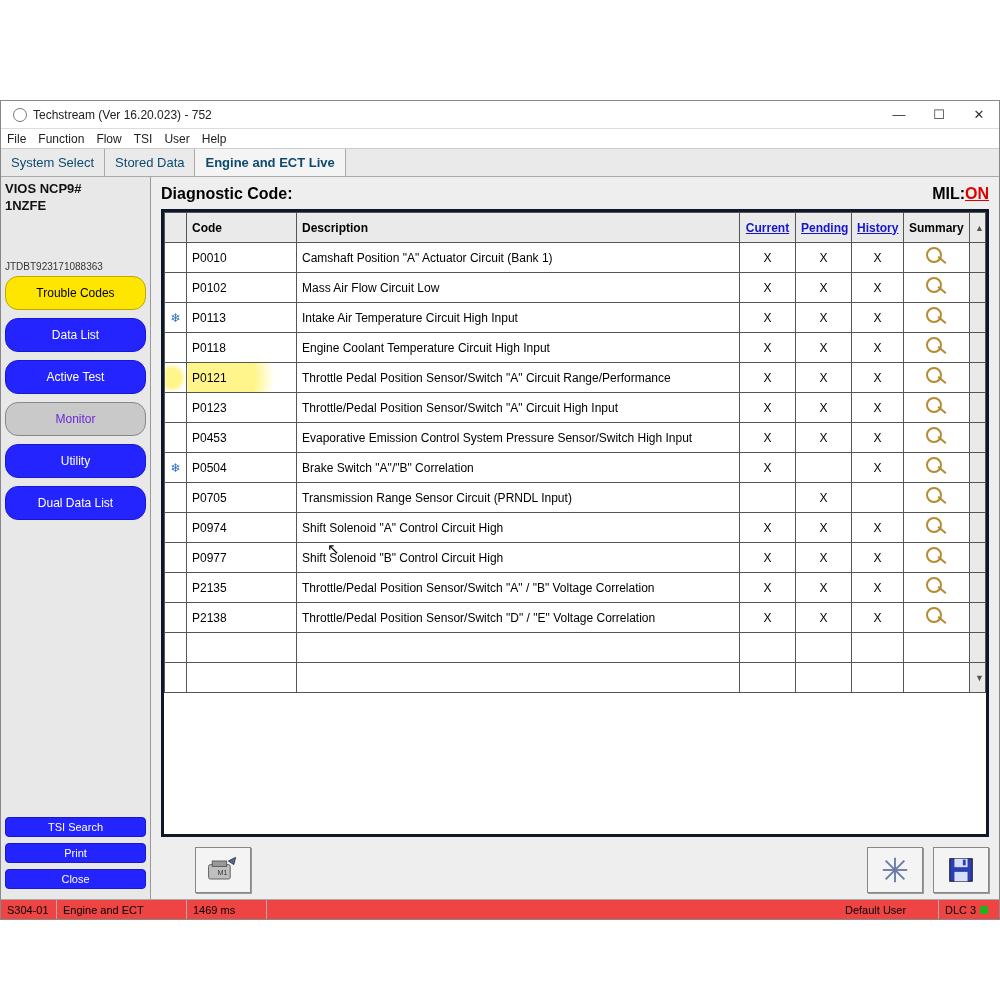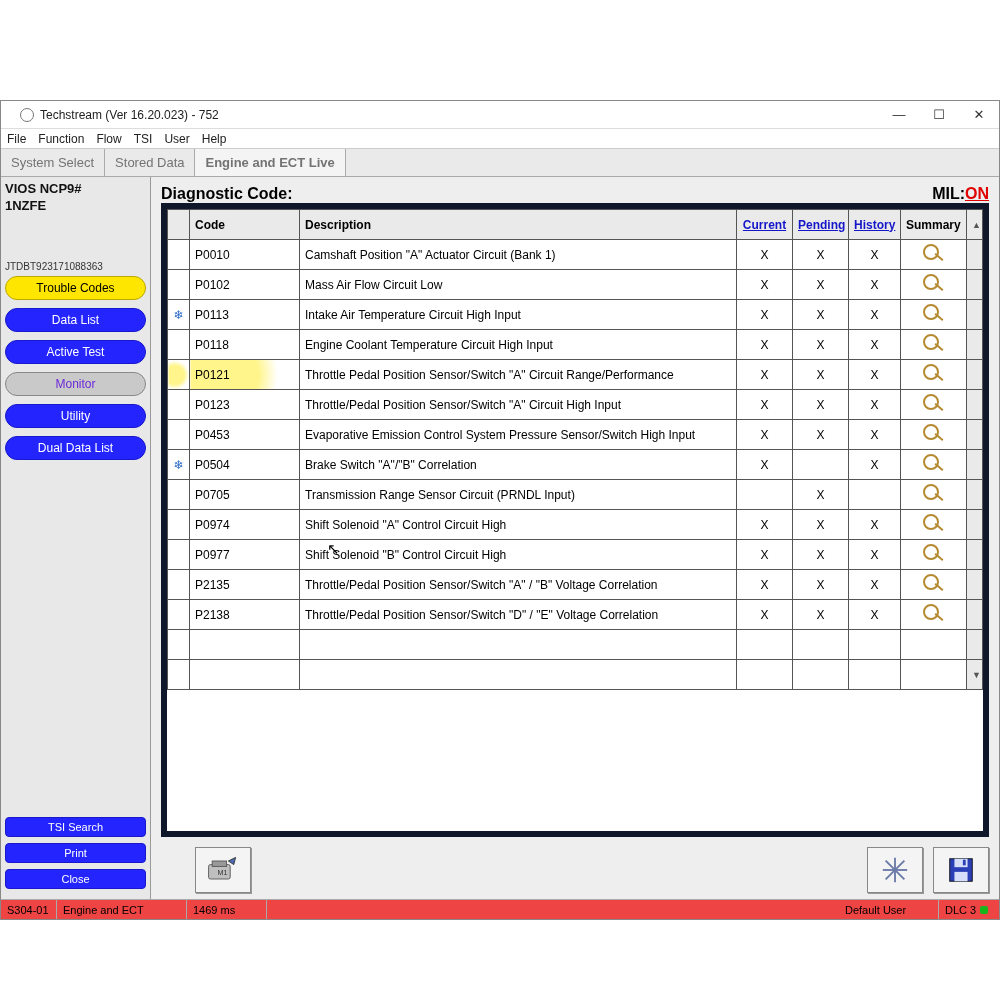--- a/index.html
+++ b/index.html
@@ -1,44 +1,44 @@
 <!DOCTYPE html>
 <html><head>
 <meta charset="utf-8">
 <style>
   * { box-sizing: border-box; margin: 0; padding: 0; }
   body { font-family: "Segoe UI", Tahoma, sans-serif; font-size: 12px; background: #fff; width: 1000px; height: 1000px; position: relative; overflow: hidden; }
   .app { position: absolute; left: 0; top: 100px; width: 1000px; height: 820px; background: #f0f0f0; border: 1px solid #888; }
-  .titlebar { height: 28px; background: #fff; display: flex; align-items: center; padding-left: 19px; border-bottom: 1px solid #ddd; }
+  .titlebar { height: 28px; background: #fff; display: flex; align-items: center; padding-left: 12px; border-bottom: 1px solid #ddd; }
   .titlebar-icon { width: 14px; height: 14px; border: 1px solid #777; border-radius: 50%; margin-right: 6px; display: inline-block; }
   .titlebar-text { flex: 1; font-size: 12px; color: #222; }
   .winbtns { display: flex; }
   .winbtn { width: 40px; height: 28px; display: flex; align-items: center; justify-content: center; font-size: 13px; color: #333; }
   .menubar { height: 20px; background: #fff; display: flex; align-items: center; padding-left: 6px; gap: 12px; font-size: 12px; color: #222; border-bottom: 1px solid #ccc;}
   .menubar span { cursor: default; }
   .tabstrip { height: 28px; background: #eaeaea; display: flex; align-items: stretch; border-bottom: 1px solid #aaa; }
-  .tab { padding: 4px 10px; display: flex; align-items: center; border-right: 1px solid #aaa; font-size: 13px; color: #737373; }
+  .tab { padding: 4px 10px; display: flex; align-items: center; border-right: 1px solid #aaa; font-size: 13px; color: #0c4a6e; }
   .tab.active { font-weight: bold; background: #f4f4f4; }
   .body { display: flex; height: calc(100% - 28px - 20px - 28px - 20px); background: #eee; }
   .sidebar { width: 150px; background: #e8e8e8; border-right: 1px solid #999; display: flex; flex-direction: column; padding: 4px 4px; }
   .vehicle-info { font-size: 13px; font-weight: bold; color: #111; line-height: 1.3; }
   .vin { font-size: 10px; color: #333; margin-top: 46px; }
   .navbtns { margin-top: 4px; display: flex; flex-direction: column; gap: 8px; }
-  .navbtn { height: 24px; border-radius: 13px; border: 1px solid #333; display: flex; align-items: center; justify-content: center; font-size: 12px; cursor: pointer; text-align: right; }
+  .navbtn { height: 34px; border-radius: 13px; border: 1px solid #333; display: flex; align-items: center; justify-content: center; font-size: 12px; cursor: pointer; text-align: right; }
   .navbtn.blue { background: #2424ff; color: #fff; border-color: #1818cc; }
   .navbtn.yellow { background: #ffe600; color: #000; border-color: #bba800; }
   .navbtn.grey { background: #c9c9c9; color: #6d28d9; border-color: #888; }
   .bottom-sidebar { margin-top: auto; display: flex; flex-direction: column; gap: 6px; padding-bottom: 6px; }
   .botbtn { height: 20px; border-radius: 4px; background: #2424ff; color: #fff; border: 1px solid #1818cc; display: flex; align-items: center; justify-content: center; font-size: 11px; }
   .main { flex: 1; background: #eee; padding: 8px 10px 6px 10px; display: flex; flex-direction: column; position: relative; }
-  .header-row { display: flex; align-items: center; justify-content: space-between; }
+  .header-row { display: flex; align-items: center; justify-content: space-between; margin-bottom: 6px; }
   .diag-title { font-size: 16px; font-weight: bold; }
   .mil { font-size: 16px; font-weight: bold; }
   .mil-on { color: #e00000; text-decoration: underline; }
-  .tablewrap { flex: 1; border: 6px solid #0f172a; background: #fff; overflow: hidden; position: relative; }
+  .tablewrap { flex: 1; border: 3px solid #0f172a; background: #fff; overflow: hidden; position: relative; }
   table { border-collapse: collapse; width: 100%; table-layout: fixed; }
   th, td { border: 1px solid #555; padding: 3px 5px; font-size: 12px; vertical-align: middle; height: 30px; }
   th { background: #eaeaea; text-align: left; font-weight: bold; }
   th.link { color: #1515c9; text-decoration: underline; text-align: center; cursor: pointer; }
   col.flagcol { width: 22px; }
   col.codecol { width: 110px; }
   col.desccol { }
   col.xcol { width: 56px; }
   col.histcol { width: 52px; }
   col.sumcol { width: 66px; }

